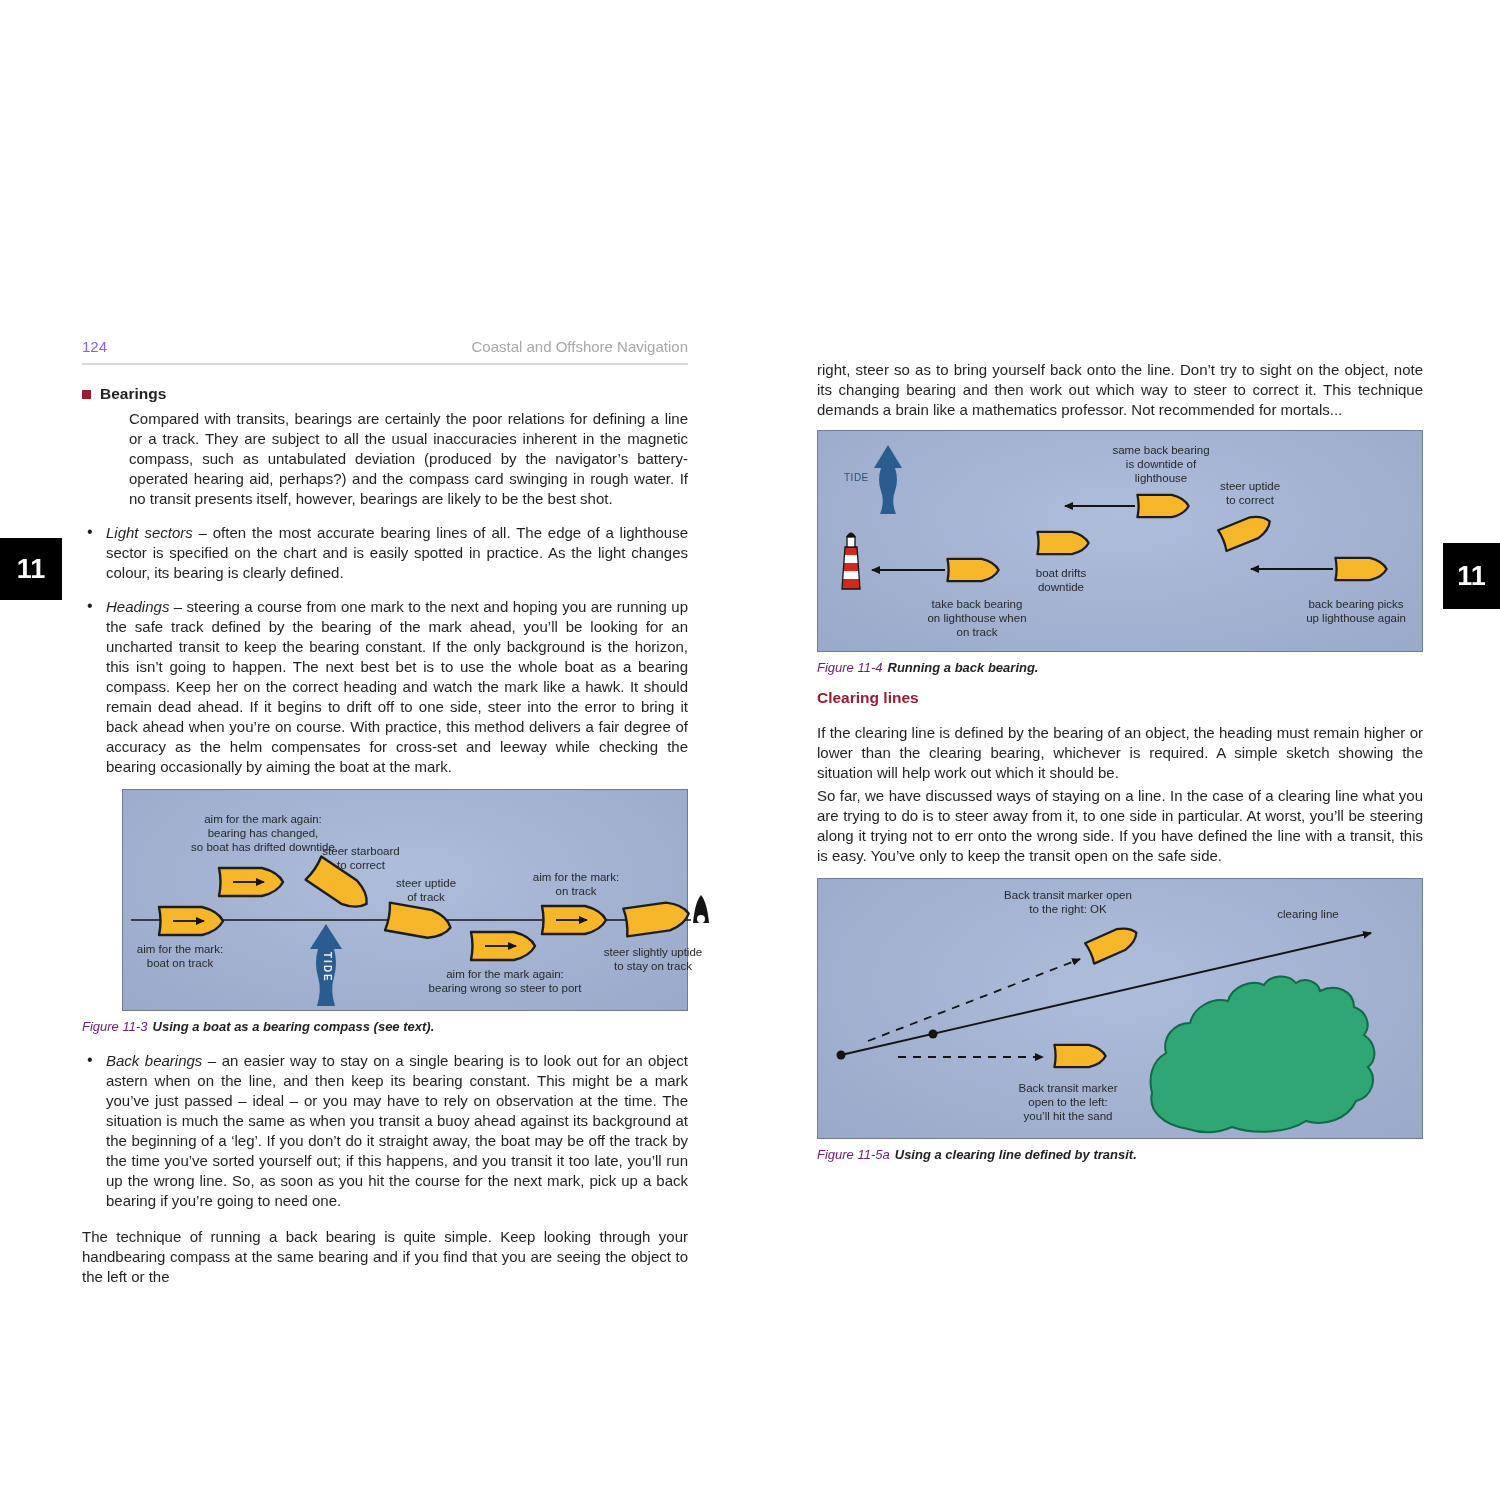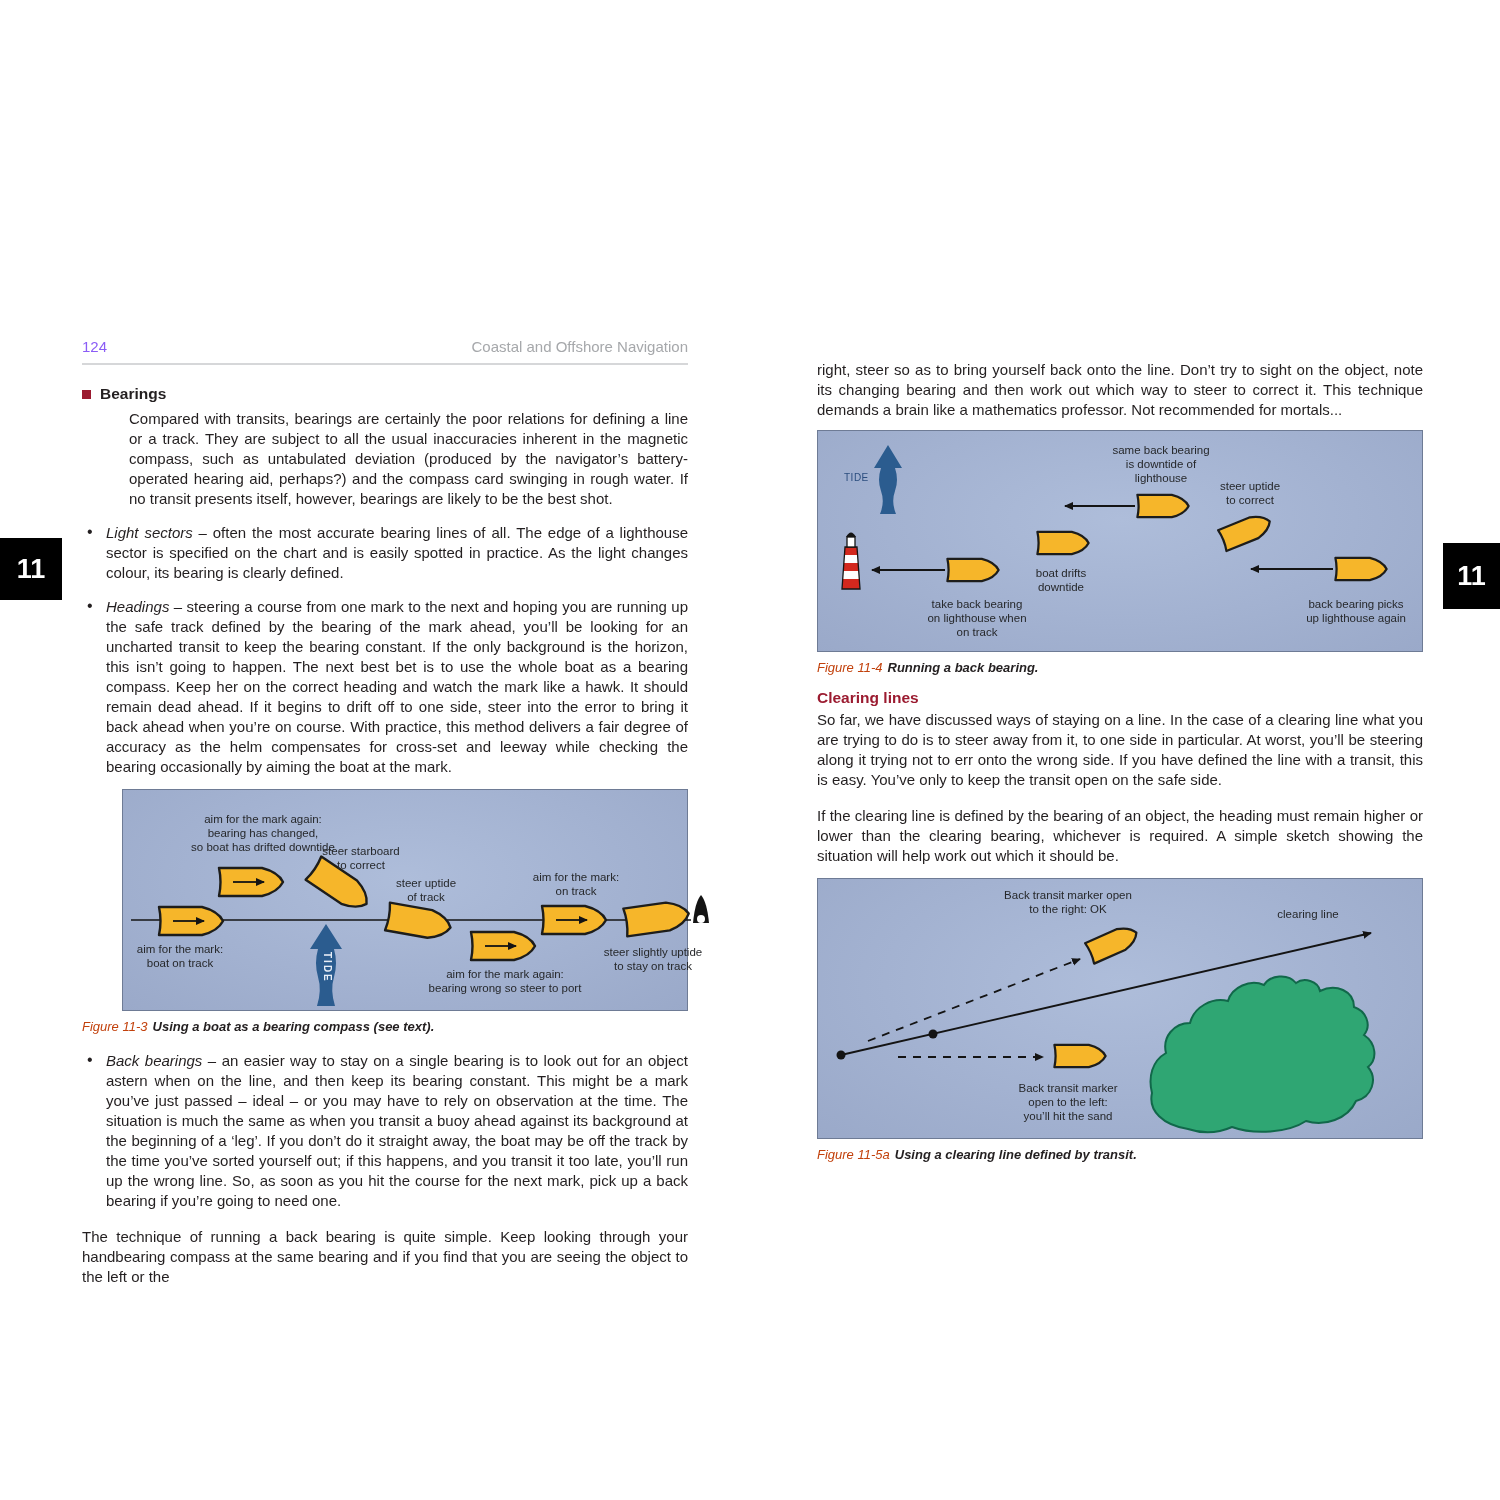--- a/index.html
+++ b/index.html
@@ -34,21 +34,21 @@
   #fig5{height:259px;}
   .figbox svg{position:absolute;left:0;top:0;}
 
   .dlabel{position:absolute;transform:translateX(-50%);text-align:center;
     font-size:11.5px;line-height:14px;color:#26282b;white-space:pre-line;width:max-content;max-width:230px;}
   .tide-vert{position:absolute;transform:none;writing-mode:vertical-rl;color:#e8eef7;
     font-size:10px;letter-spacing:2px;font-weight:bold;white-space:normal;}
   .tide-horiz{transform:none;color:#2b4d7e;font-size:10px;letter-spacing:.5px;}
 
   .caption{margin:7px 0 0 0;font-size:13px;font-style:italic;line-height:17px;}
-  .cap-label{color:#c2410c;margin-right:5px;}
+  .cap-label{color:#701a75;margin-right:5px;}
   .cap-text{font-weight:bold;color:#231f20;}
 
   .clearing-head{color:#9b1b30;font-weight:bold;font-size:15.5px;margin:13px 0 0 0;line-height:18px;}
   .p-follow{margin-top:3px;}
   .p-gap{margin-top:16px;}
 
   .chapter-tab{position:absolute;background:#000000;color:#ffffff;font-weight:bold;
     font-size:27px;display:flex;align-items:center;justify-content:center;}
   .tab-left{left:0;top:538px;width:62px;height:62px;}
   .tab-right{right:0;top:543px;width:57px;height:66px;}
@@ -219,22 +219,22 @@
     <div class="dlabel" style="left:135px;top:166px;margin-left:24px;">take back bearing
 on lighthouse when
 on track</div>
     <div class="dlabel" style="left:538px;top:166px;">back bearing picks
 up lighthouse again</div>
   </div>
 
   <p class="caption"><i class="cap-label">Figure 11-4</i><i class="cap-text">Running a back bearing.</i></p>
 
   <p class="clearing-head">Clearing lines</p>
+  <p class="body-text p-gap">If the clearing line is defined by the bearing of an object, the heading must remain higher or lower than the clearing bearing, whichever is required. A simple sketch showing the situation will help work out which it should be.</p>
   <p class="body-text p-follow">So far, we have discussed ways of staying on a line. In the case of a clearing line what you are trying to do is to steer away from it, to one side in particular. At worst, you’ll be steering along it trying not to err onto the wrong side. If you have defined the line with a transit, this is easy. You’ve only to keep the transit open on the safe side.</p>
-  <p class="body-text p-gap">If the clearing line is defined by the bearing of an object, the heading must remain higher or lower than the clearing bearing, whichever is required. A simple sketch showing the situation will help work out which it should be.</p>
 
   <div class="figbox" id="fig5">
     <svg width="604" height="257" viewBox="0 0 604 257">
       <defs>
         <path id="hull5" d="M-32,-14 L11,-14 Q27,-10 32,0 Q27,10 11,14 L-32,14 Q-29,0 -32,-14 Z" fill="#f6b62a" stroke="#1d1d1b" stroke-width="2.8" stroke-linejoin="round"></path>
         <marker id="ah5" markerUnits="userSpaceOnUse" markerWidth="11" markerHeight="9" refX="8" refY="4" orient="auto">
           <path d="M0,0 L9,4 L0,8 Z" fill="#141414"></path>
         </marker>
       </defs>
 

